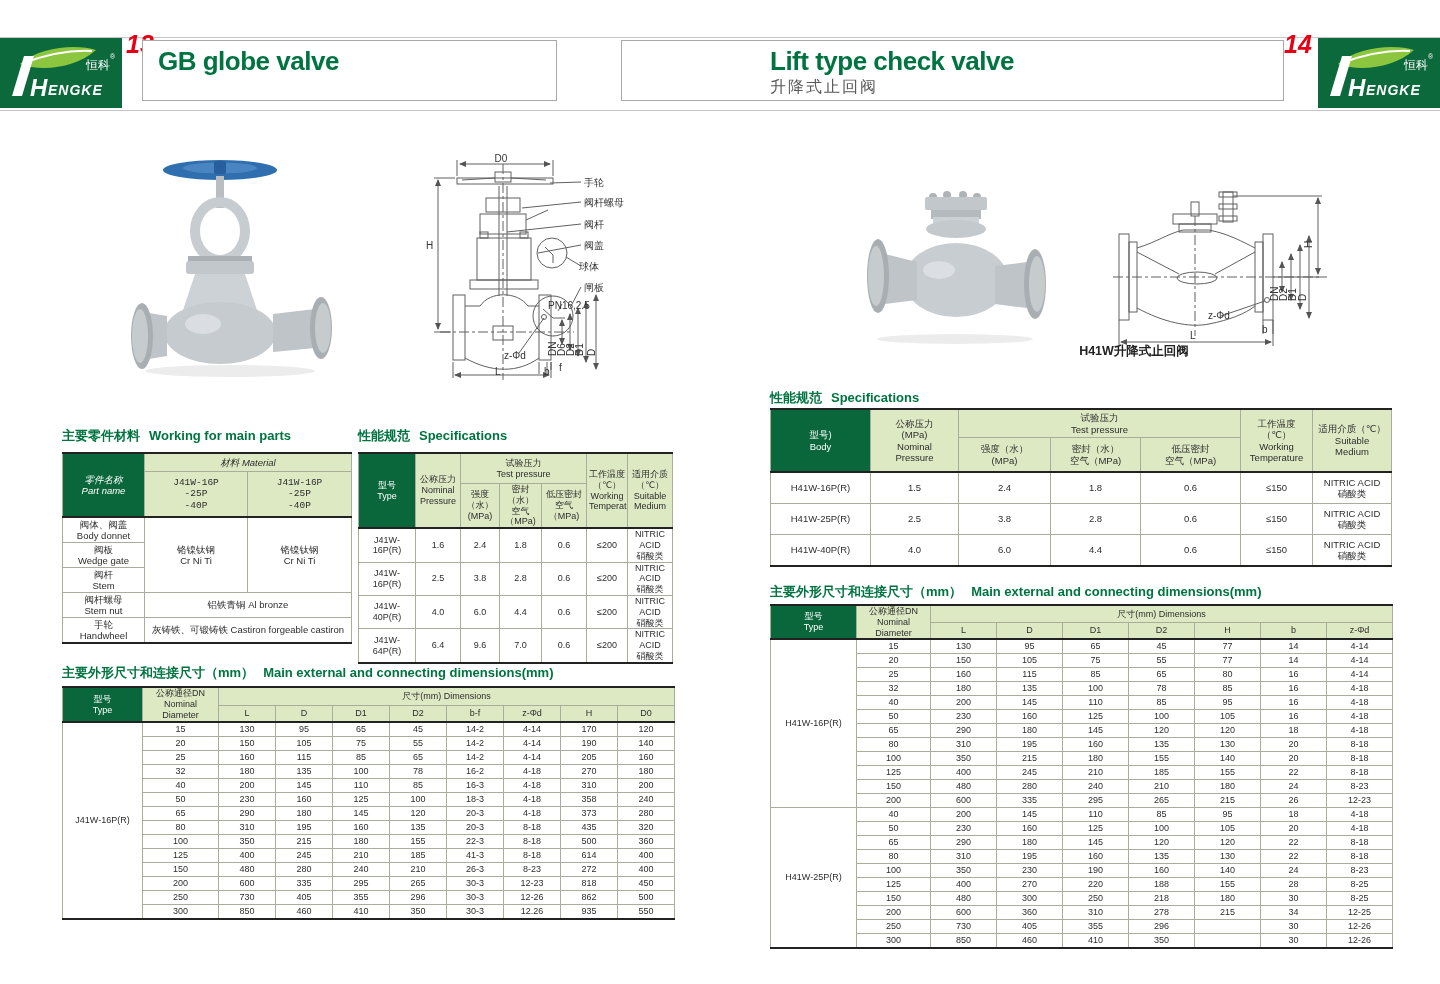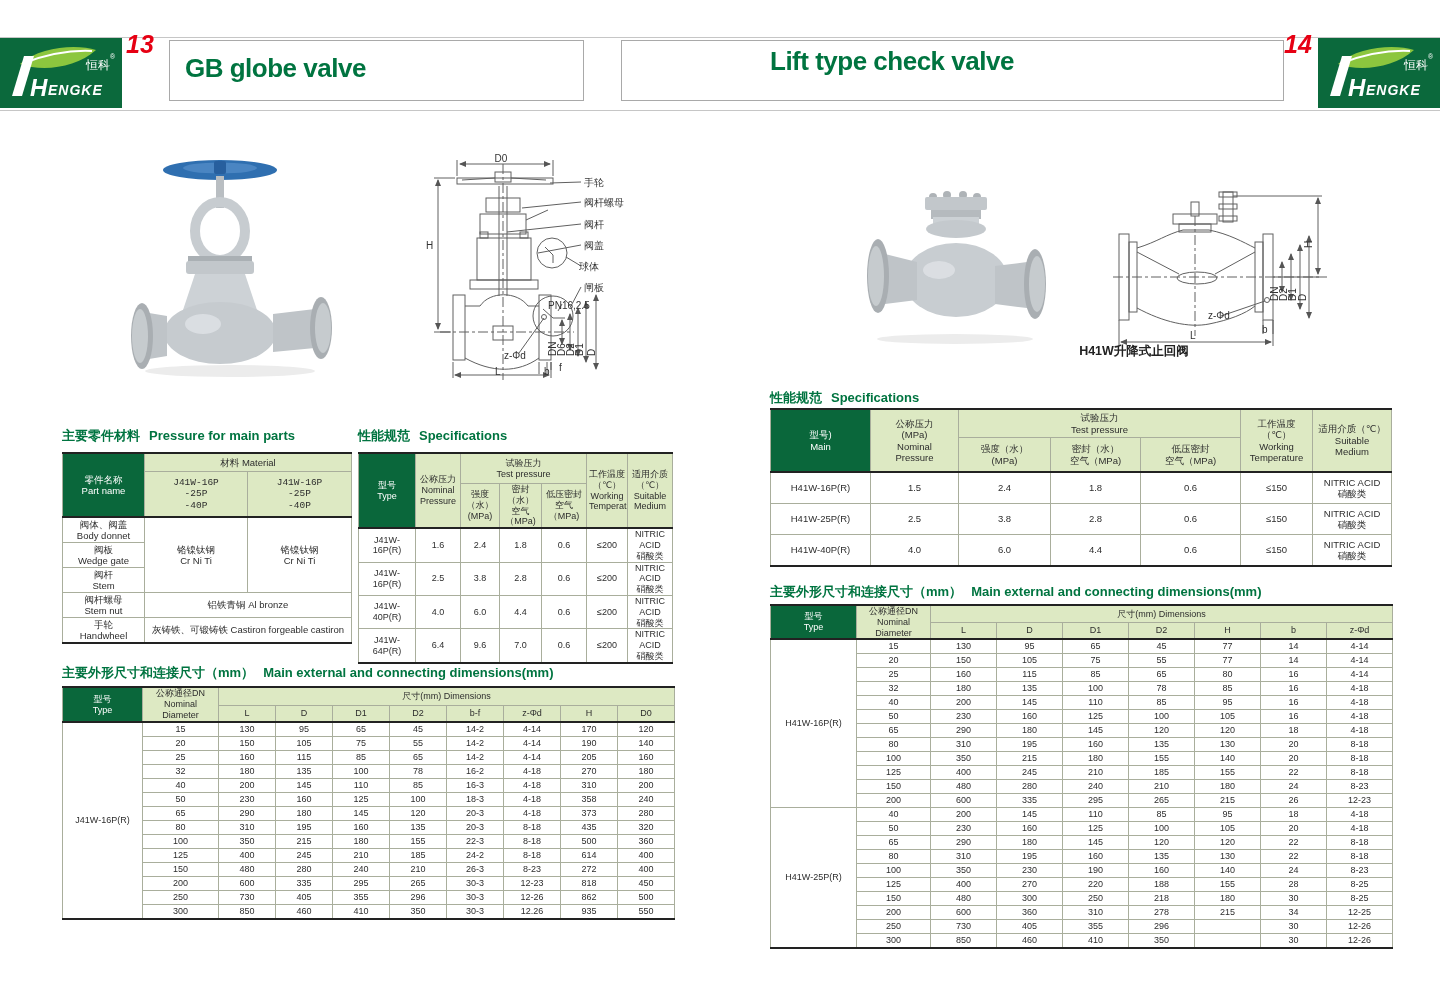--- a/index.html
+++ b/index.html
@@ -16,21 +16,21 @@
   .tbl-title .en{margin-left:9px;}
   table.sheet{position:absolute;border-collapse:collapse;table-layout:fixed;background:#fff;
     border-top:2px solid #222;border-bottom:2px solid #222;}
   .sheet th,.sheet td{border:1px solid #a9ae9c;text-align:center;vertical-align:middle;
     white-space:pre-line;padding:0 2px;color:#2d2d2d;font-weight:normal;line-height:1.2;overflow:hidden;}
   .sheet thead{border-bottom:2px solid #222;}
   .dark{background:#0a673b;color:#fff !important;}
   .band{background:#dde9c3;}
   .mat{left:62px;top:452px;width:289px;font-size:9.5px;}
   .mat td{height:24px;margin-top:26px;}
-  .mat .r1 th{height:17px;}
+  .mat .r1 th{height:17px;font-style:italic;}
   .mat .r2 th{height:44px;font-family:Liberation Mono, monospace;}
   .specL{left:358px;top:452px;width:314px;font-size:9px;}
   .specL .r1 th{height:29px;}
   .specL .r2 th{height:36px;}
   .specL td{height:26px;}
   .dimsL{left:62px;top:686px;width:612px;font-size:9px;}
   .dimsL .r1 th{height:17px;}
   .dimsL .r2 th{height:15px;}
   .dimsL td{height:13px;padding:0 1px;}
   .specR{left:770px;top:408px;width:621px;font-size:9.5px;}
@@ -73,25 +73,26 @@
       <text x="30" y="58" font-size="24" font-weight="bold" font-style="italic" fill="#fff">H</text>
       <text x="48" y="57" font-size="14" font-weight="bold" font-style="italic" fill="#fff" letter-spacing="1">ENGKE</text>
       <text x="86" y="31" font-size="12" fill="#fff">恒科</text>
       <text x="110" y="21" font-size="7" fill="#fff">®</text>
     </svg>
   </div>
 
   <div class="pageno" style="left:126px">13</div>
   <div class="pageno" style="left:1284px">14</div>
 
-  <div class="header-box" style="left:169px;width:415px;padding:14px 0 0 15px">
+  <div class="header-box" style="left:142px;width:415px;padding:7px 0 0 15px">
     <div class="hb-en">GB globe valve</div>
   </div>
   <div class="header-box" style="left:621px;width:663px;padding:7px 0 0 148px">
     <div class="hb-en">Lift type check valve</div>
+    <div class="hb-zh">升降式止回阀</div>
   </div>
 
   <svg class="abs" style="left:125px;top:152px" width="240" height="230" viewBox="0 0 240 230">
     <ellipse cx="105" cy="219" rx="85" ry="6" fill="#ececec"></ellipse>
     <ellipse cx="95" cy="18" rx="57" ry="10" fill="#2f6fb0"></ellipse>
     <ellipse cx="95" cy="16" rx="37" ry="5.5" fill="#4a85c2"></ellipse>
     <rect x="89" y="9" width="12" height="13" rx="2" fill="#275f9e"></rect>
     <rect x="91" y="24" width="8" height="32" fill="#b9bec2"></rect>
     <ellipse cx="95" cy="79" rx="25" ry="29" fill="none" stroke="#c7ccd0" stroke-width="10"></ellipse>
     <rect x="63" y="104" width="64" height="6" fill="#aab0b4"></rect>
@@ -178,21 +179,21 @@
   <span class="dlabel" style="left:495px;top:366px">L</span>
   <span class="dlabel" style="left:544px;top:366px">b</span>
   <span class="dlabel" style="left:559px;top:362px">f</span>
   <span class="dlabel rot" style="left:558px;top:345px">DN</span>
   <span class="dlabel rot" style="left:567px;top:345px">D6</span>
   <span class="dlabel rot" style="left:576px;top:345px">D2</span>
   <span class="dlabel rot" style="left:585px;top:345px">D1</span>
   <span class="dlabel rot" style="left:597px;top:345px">D</span>
 
   <div class="tbl-title" style="left:62px;top:427px">
-    <span class="zh">主要零件材料</span><span class="en">Pressure for main parts</span>
+    <span class="zh">主要零件材料</span><span class="en">Working for main parts</span>
   </div>
   <table class="sheet mat">
     <colgroup>
         <col style="width:82px">
         <col style="width:103px">
         <col style="width:104px">
       </colgroup>
     <thead>
       <tr class="r1">
         <th class="dark" rowspan="2">零件名称
@@ -458,21 +459,21 @@
           <td>8-18</td>
           <td>500</td>
           <td>360</td>
         </tr>
         <tr>
           <td>125</td>
           <td>400</td>
           <td>245</td>
           <td>210</td>
           <td>185</td>
-          <td>24-2</td>
+          <td>41-3</td>
           <td>8-18</td>
           <td>614</td>
           <td>400</td>
         </tr>
         <tr>
           <td>150</td>
           <td>480</td>
           <td>280</td>
           <td>240</td>
           <td>210</td>
@@ -601,21 +602,21 @@
         <col style="width:88px">
         <col style="width:92px">
         <col style="width:90px">
         <col style="width:100px">
         <col style="width:72px">
         <col style="width:79px">
       </colgroup>
     <thead>
       <tr class="r1">
         <th class="dark" rowspan="2">型号)
-Main</th>
+Body</th>
         <th class="band" rowspan="2">公称压力
 (MPa)
 Nominal
 Pressure</th>
         <th class="band" colspan="3">试验压力
 Test pressure</th>
         <th class="band" rowspan="2">工作温度（℃）
 Working
 Temperature</th>
         <th class="band" rowspan="2">适用介质（℃）

